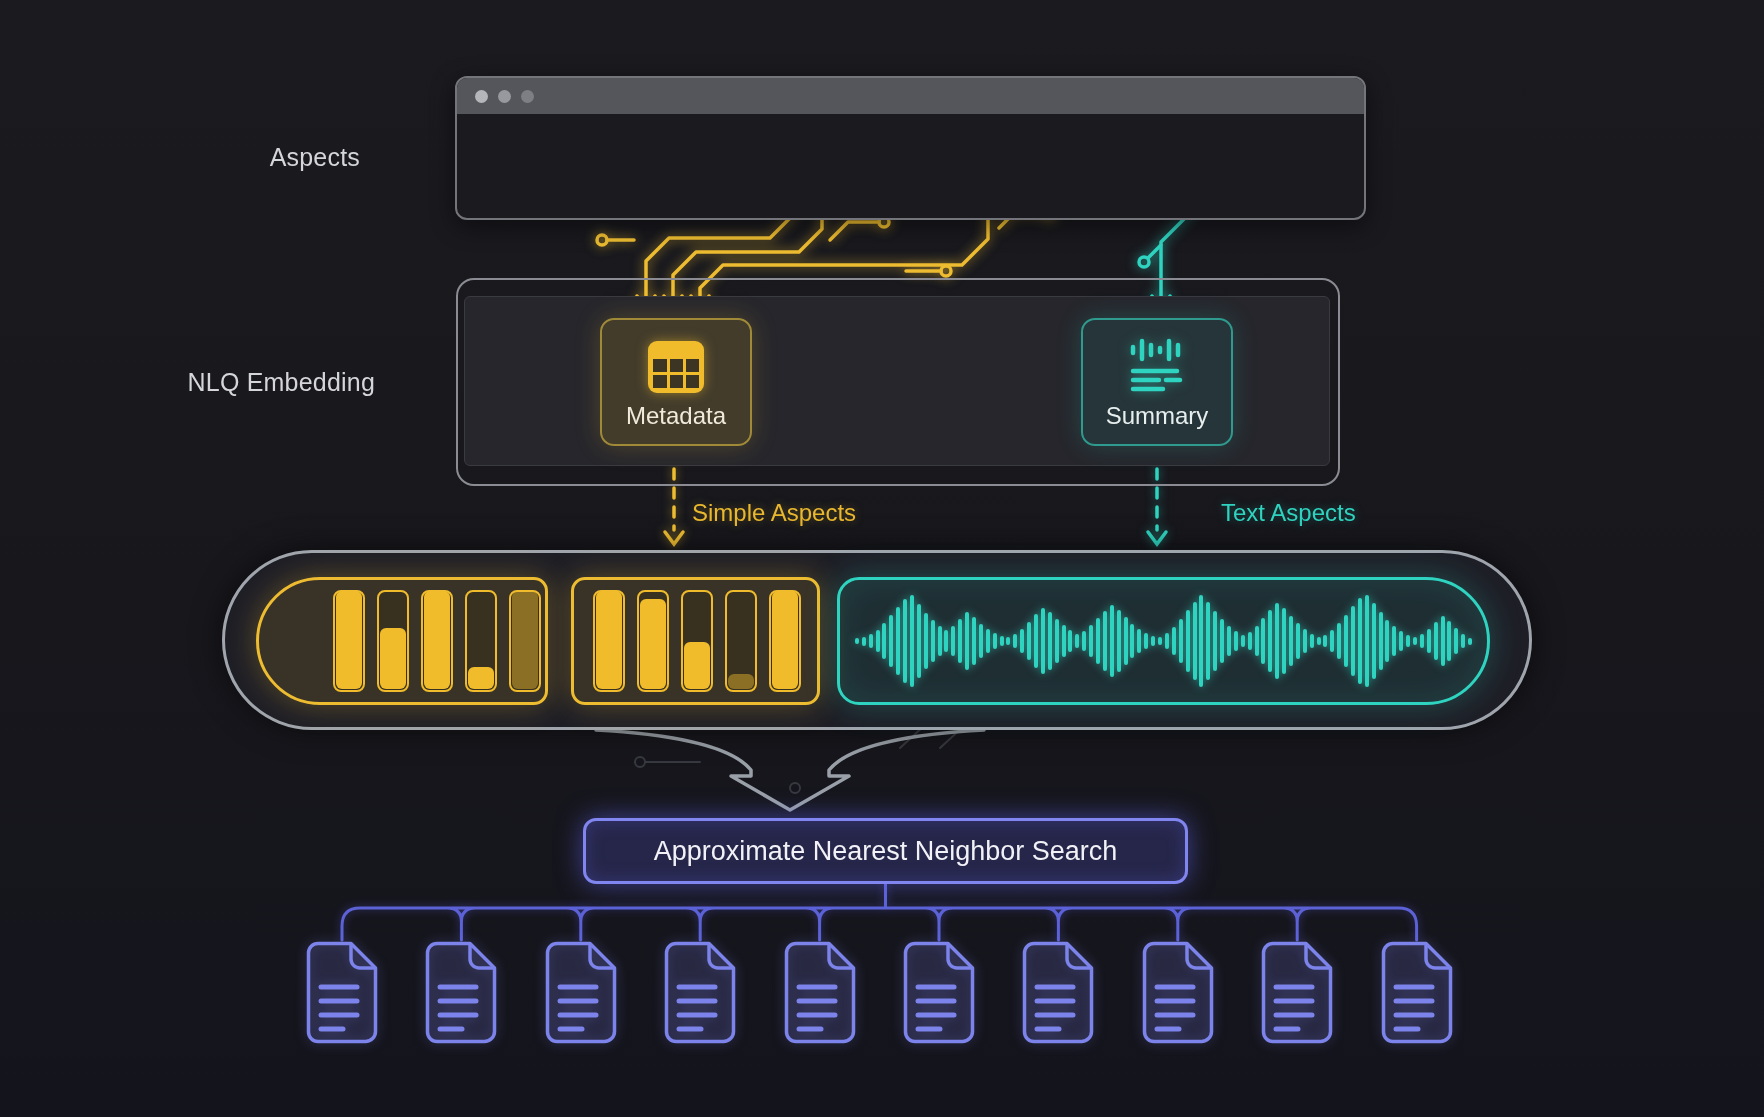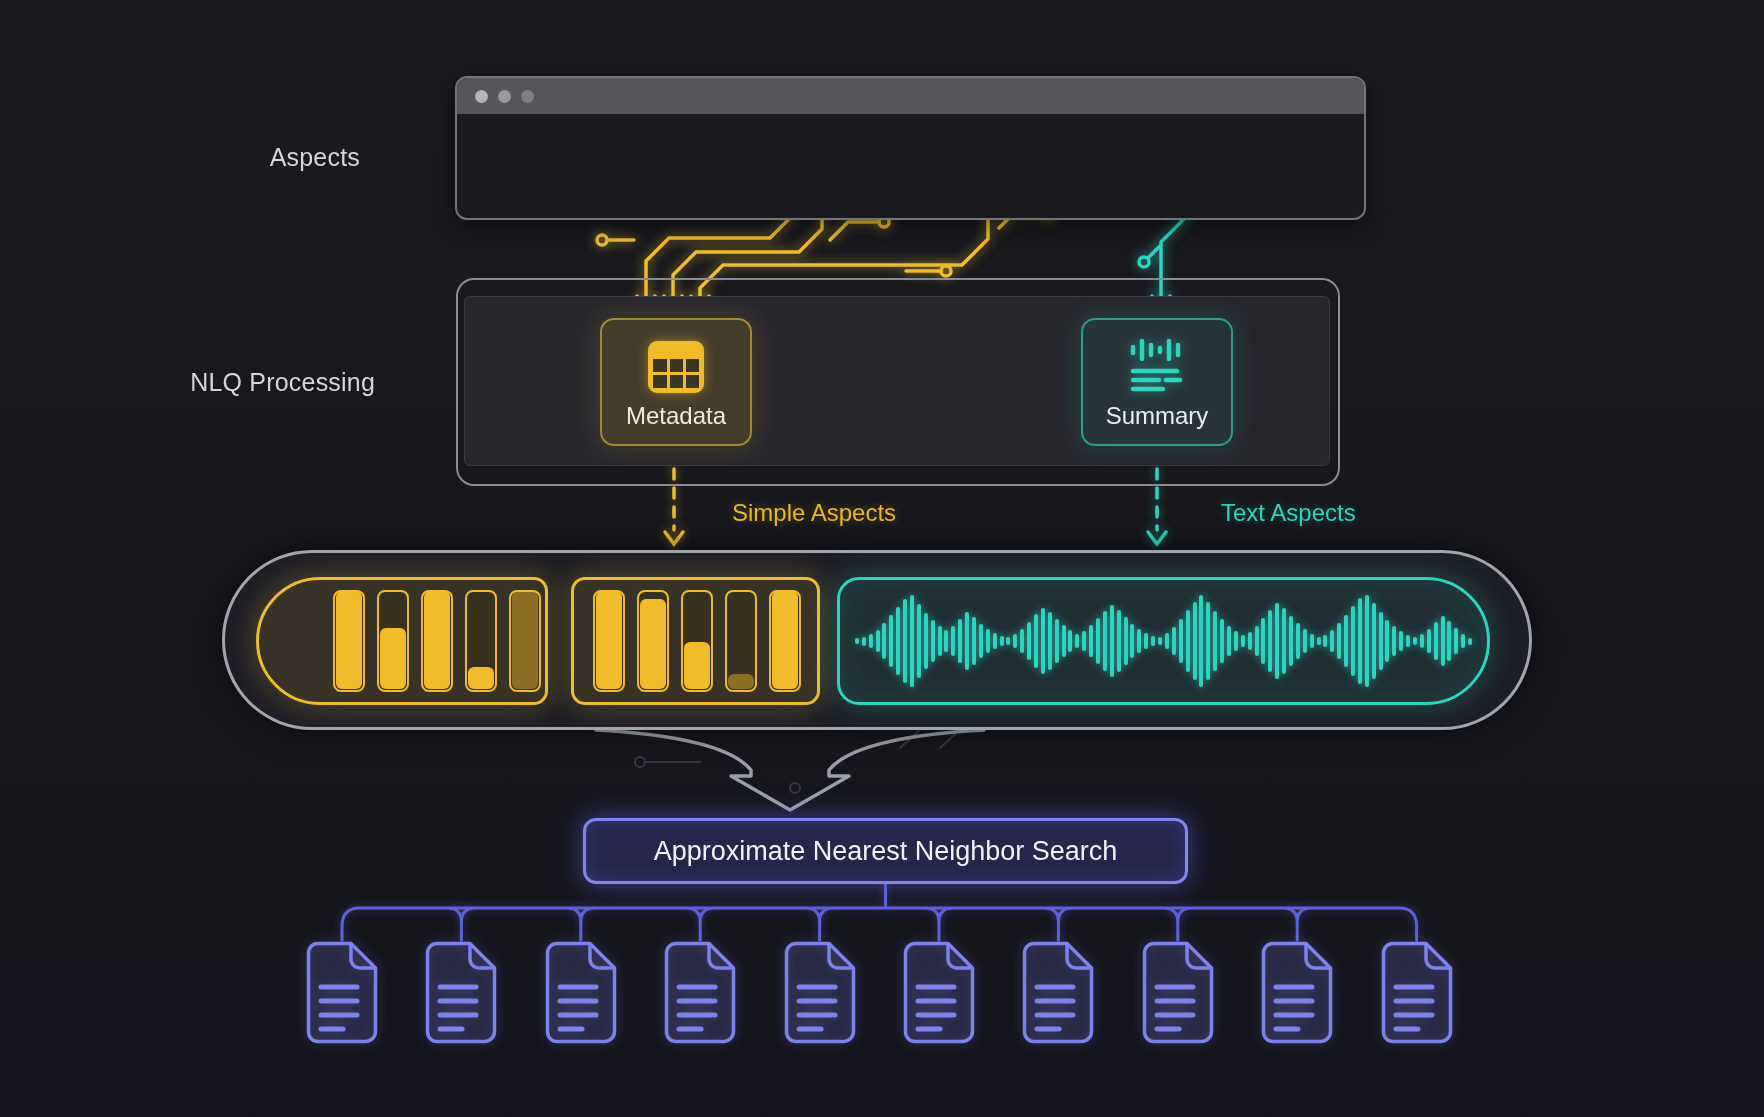--- a/index.html
+++ b/index.html
@@ -37,21 +37,21 @@
   .proc-box .plabel{font-size:24px;margin-top:8px;}
   .metadata-box{left:600px;background:rgba(222,178,44,.16);border:2px solid #a08a38;
                 box-shadow:0 0 26px rgba(237,188,48,.22);}
   .metadata-box .plabel{color:#efeadb;}
   .summary-box{left:1081px;background:rgba(47,212,192,.09);border:2px solid #2f9a8e;
                box-shadow:0 0 26px rgba(47,212,192,.20);}
   .summary-box .plabel{color:#e6eeee;}
 
   
   .aspect{position:absolute;top:499px;font-size:24px;}
-  .aspect.simple{left:732px;color:#e9b82e;text-shadow:0 0 10px rgba(237,188,48,.35);}
+  .aspect.simple{left:692px;color:#e9b82e;text-shadow:0 0 10px rgba(237,188,48,.35);}
   .aspect.text{left:1177px;color:#2fd4c0;text-shadow:0 0 10px rgba(47,212,192,.35);margin-left:44px;}
 
   
   .pill{position:absolute;left:222px;top:550px;width:1310px;height:180px;box-sizing:border-box;
         border:3px solid #a0a5ad;border-radius:90px;background:#1e1e26;
         box-shadow:0 0 30px rgba(0,0,0,.5);}
   .bar-group{position:absolute;top:577px;height:128px;box-sizing:border-box;
              border:3px solid #edbc30;background:rgba(237,188,48,.13);
              box-shadow:0 0 30px rgba(237,188,48,.30);
              display:flex;align-items:center;gap:12px;}
@@ -143,21 +143,21 @@
     <g stroke="#9aa0a8" stroke-width="3.5" fill="none" stroke-linejoin="round" stroke-linecap="round">
       <path d="M596 730 Q724 737 751 770 L751 776 L731 776 L790 810 L849 776 L829 776 L829 770 Q856 737 984 730"></path>
     </g>
 
     <g stroke="#5c62d6" stroke-width="3" fill="none" stroke-linejoin="round" stroke-linecap="round" style="filter:drop-shadow(0 0 4px rgba(99,102,241,.45))">
       <path id="tree-path" d="M885.5 884 V908 M342 940 V926 Q342 908 360 908 H1398.6000000000001 Q1416.6000000000001 908 1416.6000000000001 926 V940 M447.4 908 Q461.4 908 461.4 922 V940 M475.4 908 Q461.4 908 461.4 922 M566.8 908 Q580.8 908 580.8 922 V940 M594.8 908 Q580.8 908 580.8 922 M686.2 908 Q700.2 908 700.2 922 V940 M714.2 908 Q700.2 908 700.2 922 M805.6 908 Q819.6 908 819.6 922 V940 M833.6 908 Q819.6 908 819.6 922 M925 908 Q939 908 939 922 V940 M953 908 Q939 908 939 922 M1044.4 908 Q1058.4 908 1058.4 922 V940 M1072.4 908 Q1058.4 908 1058.4 922 M1163.8000000000002 908 Q1177.8000000000002 908 1177.8000000000002 922 V940 M1191.8000000000002 908 Q1177.8000000000002 908 1177.8000000000002 922 M1283.2 908 Q1297.2 908 1297.2 922 V940 M1311.2 908 Q1297.2 908 1297.2 922 "></path>
     </g>
   </svg>
 
   <div class="side-label" style="left:160px;top:143px;width:200px;">Aspects</div>
-  <div class="side-label" style="left:135px;top:368px;width:240px;">NLQ Processing</div>
+  <div class="side-label" style="left:135px;top:368px;width:240px;">NLQ Embedding</div>
 
   <div class="window">
     <div class="titlebar">
       <span class="dot d1"></span>
       <span class="dot d2"></span>
       <span class="dot d3"></span>
     </div>
   </div>
 
   <div class="nlq-outer"></div>

